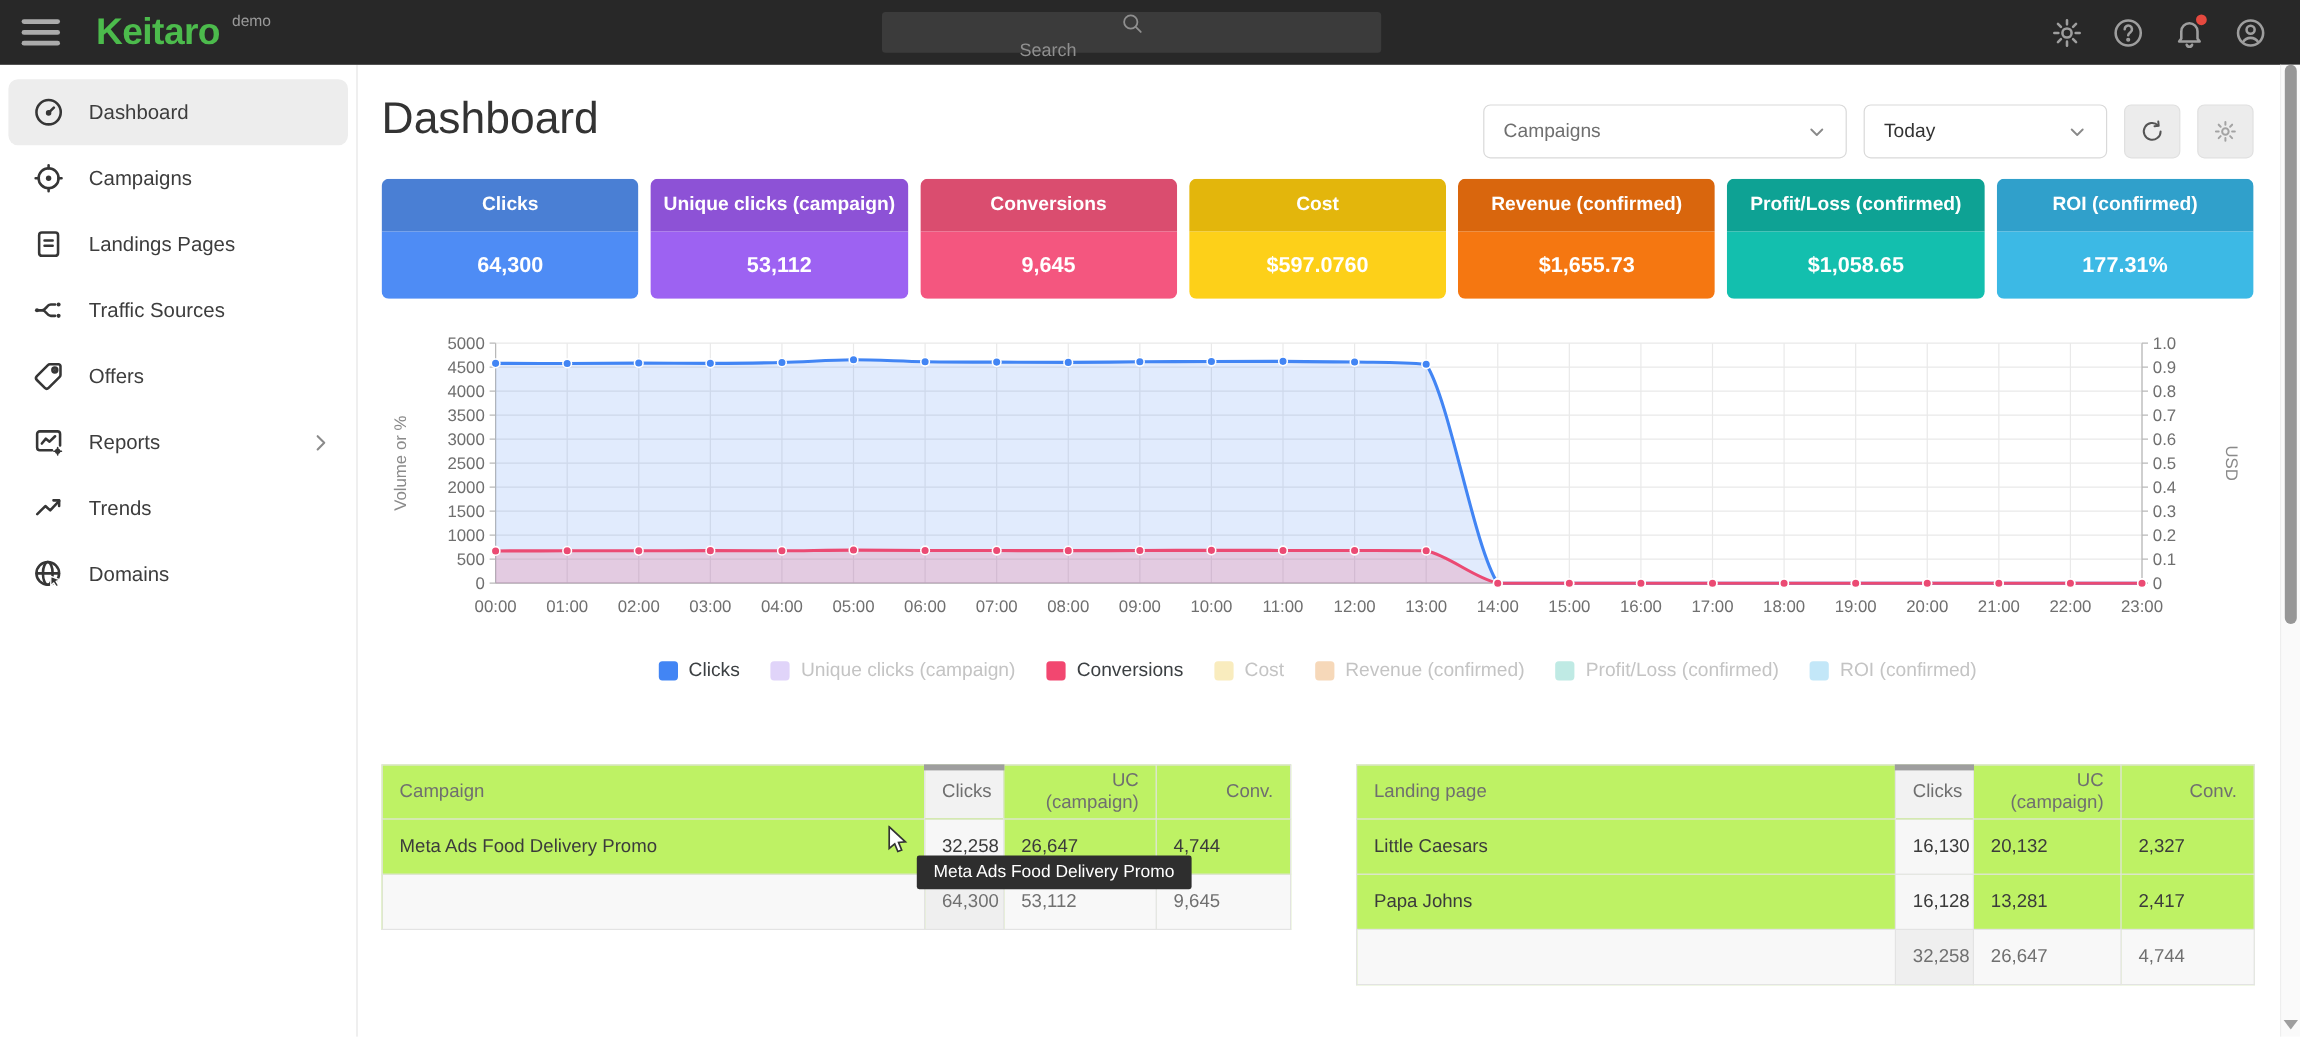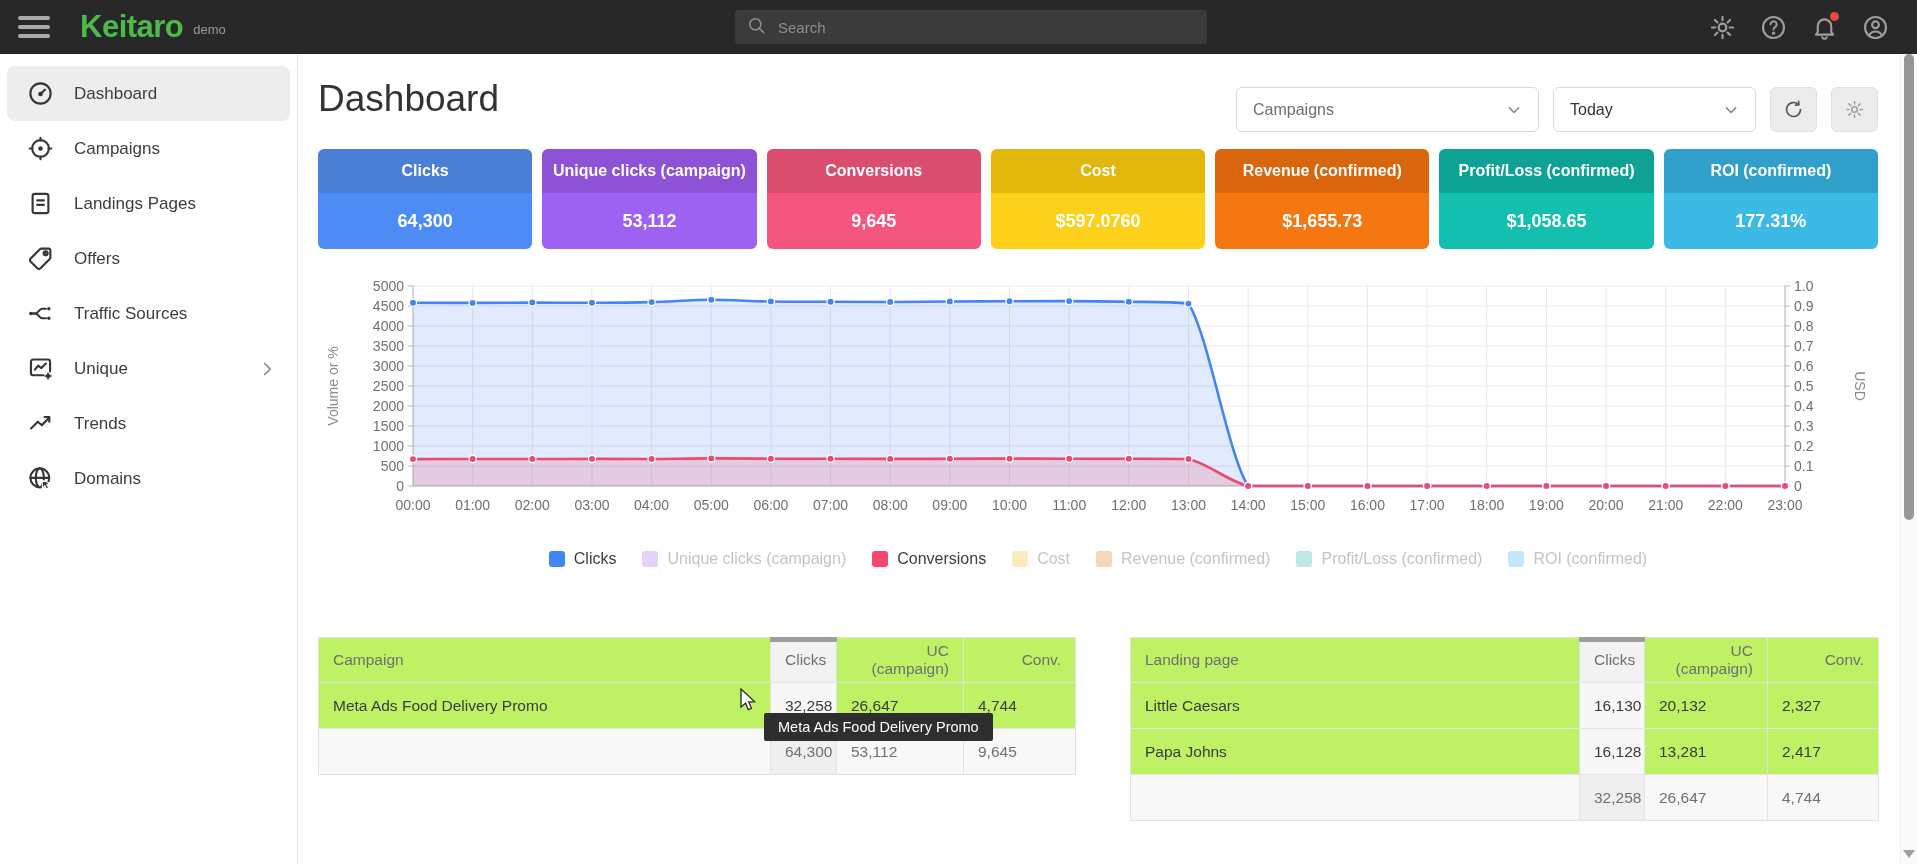--- a/index.html
+++ b/index.html
@@ -8,23 +8,23 @@
   #app { position:relative; width:1917px; height:864px; }
 
   
   .topbar { position:absolute; top:0; left:0; width:1917px; height:54px;
     background:#282828; display:flex; align-items:center; z-index:5; }
   .hamburger { width:32px; height:22px; margin-left:18px; display:flex;
     flex-direction:column; justify-content:space-between; cursor:pointer; }
   .hamburger span { display:block; height:4px; background:#ababab; border-radius:2px; }
   .brand { margin-left:30px; font-size:31px; font-weight:bold; color:#4cbb4c;
     letter-spacing:-0.5px; }
-  .brand-badge { margin-left:10px; font-size:13px; color:#9a9a9a; align-self:flex-start; margin-top:22px; }
-  .searchbox { position:absolute; left:735px; top:10px; width:472px; height:34px;
-    background:#3b3b3b; border-radius:3px; display:flex; align-items:center; padding:0 12px; }
+  .brand-badge { margin-left:10px; font-size:13px; color:#9a9a9a; align-self:flex-start; margin-top:10px; }
+  .searchbox { position:absolute; left:735px; top:10px; width:416px; height:34px;
+    background:#3b3b3b; border-radius:3px; display:flex; align-items:center; padding:0 12px;flex-direction:column; }
   .searchbox svg { width:19px; height:19px; color:#8f8f8f; flex:none; }
   .searchbox input { flex:1; background:transparent; border:none; outline:none;
     color:#cfcfcf; font-size:15px; margin-left:12px; }
   .searchbox input::placeholder { color:#8f8f8f; }
   .topbar-icons { position:absolute; right:28px; top:0; height:54px;
     display:flex; align-items:center; gap:24px; }
   .tb-icon { position:relative; width:27px; height:27px; color:#9e9e9e; cursor:pointer; }
   .tb-icon svg { width:27px; height:27px; }
   .tb-badge { position:absolute; top:-2px; right:-1px; width:9px; height:9px;
     border-radius:50%; }
@@ -173,44 +173,44 @@
       </div>
       <div class="side-item">
         <span class="side-icon"><svg viewBox="0 0 24 24" fill="none" stroke="currentColor" stroke-width="1.9" stroke-linecap="round" stroke-linejoin="round">
             <rect x="5" y="3.4" width="14" height="17.2" rx="2"></rect>
             <path d="M9 9.2h6M9 13.2h6"></path>
           </svg></span>
         <span class="side-label">Landings Pages</span>
       </div>
       <div class="side-item">
         <span class="side-icon"><svg viewBox="0 0 24 24" fill="none" stroke="currentColor" stroke-width="1.9" stroke-linecap="round" stroke-linejoin="round">
-            <path d="M12.9 3.2h6.4A1.5 1.5 0 0 1 20.8 4.7v6.4a2 2 0 0 1-.6 1.4l-8.2 8.2a2 2 0 0 1-2.8 0l-5.9-5.9a2 2 0 0 1 0-2.8l8.2-8.2a2 2 0 0 1 1.4-.6z"></path>
-            <circle cx="16.6" cy="7.4" r="1.8"></circle>
-            <path d="M16 6.8c.9-.4 1.5.9.3 1.2" stroke-width="1.1"></path>
-          </svg></span>
-        <span class="side-label">Offers</span>
-      </div>
-      <div class="side-item">
-        <span class="side-icon"><svg viewBox="0 0 24 24" fill="none" stroke="currentColor" stroke-width="1.9" stroke-linecap="round" stroke-linejoin="round">
             <path d="M3.6 12h3.6c3.2 0 3.2-4.2 6.4-4.2h3.2"></path>
             <path d="M3.6 12h3.6c3.2 0 3.2 4.2 6.4 4.2h3.2"></path>
             <circle cx="19.4" cy="7.8" r="1.5" fill="currentColor" stroke="none"></circle>
             <circle cx="19.4" cy="16.2" r="1.5" fill="currentColor" stroke="none"></circle>
             <circle cx="3.4" cy="12" r="1.5" fill="currentColor" stroke="none"></circle>
           </svg></span>
         <span class="side-label">Traffic Sources</span>
       </div>
       <div class="side-item">
         <span class="side-icon"><svg viewBox="0 0 24 24" fill="none" stroke="currentColor" stroke-width="1.9" stroke-linecap="round" stroke-linejoin="round">
+            <path d="M12.9 3.2h6.4A1.5 1.5 0 0 1 20.8 4.7v6.4a2 2 0 0 1-.6 1.4l-8.2 8.2a2 2 0 0 1-2.8 0l-5.9-5.9a2 2 0 0 1 0-2.8l8.2-8.2a2 2 0 0 1 1.4-.6z"></path>
+            <circle cx="16.6" cy="7.4" r="1.8"></circle>
+            <path d="M16 6.8c.9-.4 1.5.9.3 1.2" stroke-width="1.1"></path>
+          </svg></span>
+        <span class="side-label">Offers</span>
+      </div>
+      <div class="side-item">
+        <span class="side-icon"><svg viewBox="0 0 24 24" fill="none" stroke="currentColor" stroke-width="1.9" stroke-linecap="round" stroke-linejoin="round">
             <path d="M20.5 14.5V6a2 2 0 0 0-2-2h-13a2 2 0 0 0-2 2v10a2 2 0 0 0 2 2h9"></path>
             <path d="M7 13l3-3.6 2.7 2.2L16.8 7.6"></path>
             <circle cx="18.7" cy="18.7" r="2" fill="currentColor" stroke="none"></circle>
             <path d="M18.7 15.9v5.6M15.9 18.7h5.6" stroke-width="1.2"></path>
           </svg></span>
-        <span class="side-label">Unique</span>
+        <span class="side-label">Reports</span>
         <span class="side-chevron"><svg viewBox="0 0 24 24" fill="none" stroke="currentColor" stroke-width="1.9" stroke-linecap="round" stroke-linejoin="round">
             <polyline points="9.5,6 15.5,12 9.5,18"></polyline>
           </svg></span>
       </div>
       <div class="side-item">
         <span class="side-icon"><svg viewBox="0 0 24 24" fill="none" stroke="currentColor" stroke-width="1.9" stroke-linecap="round" stroke-linejoin="round">
             <path d="M3.6 16.4l6-6 3.6 3.2 6.6-7"></path>
             <path d="M15.6 6.2h4.2v4.2"></path>
           </svg></span>
         <span class="side-label">Trends</span>

